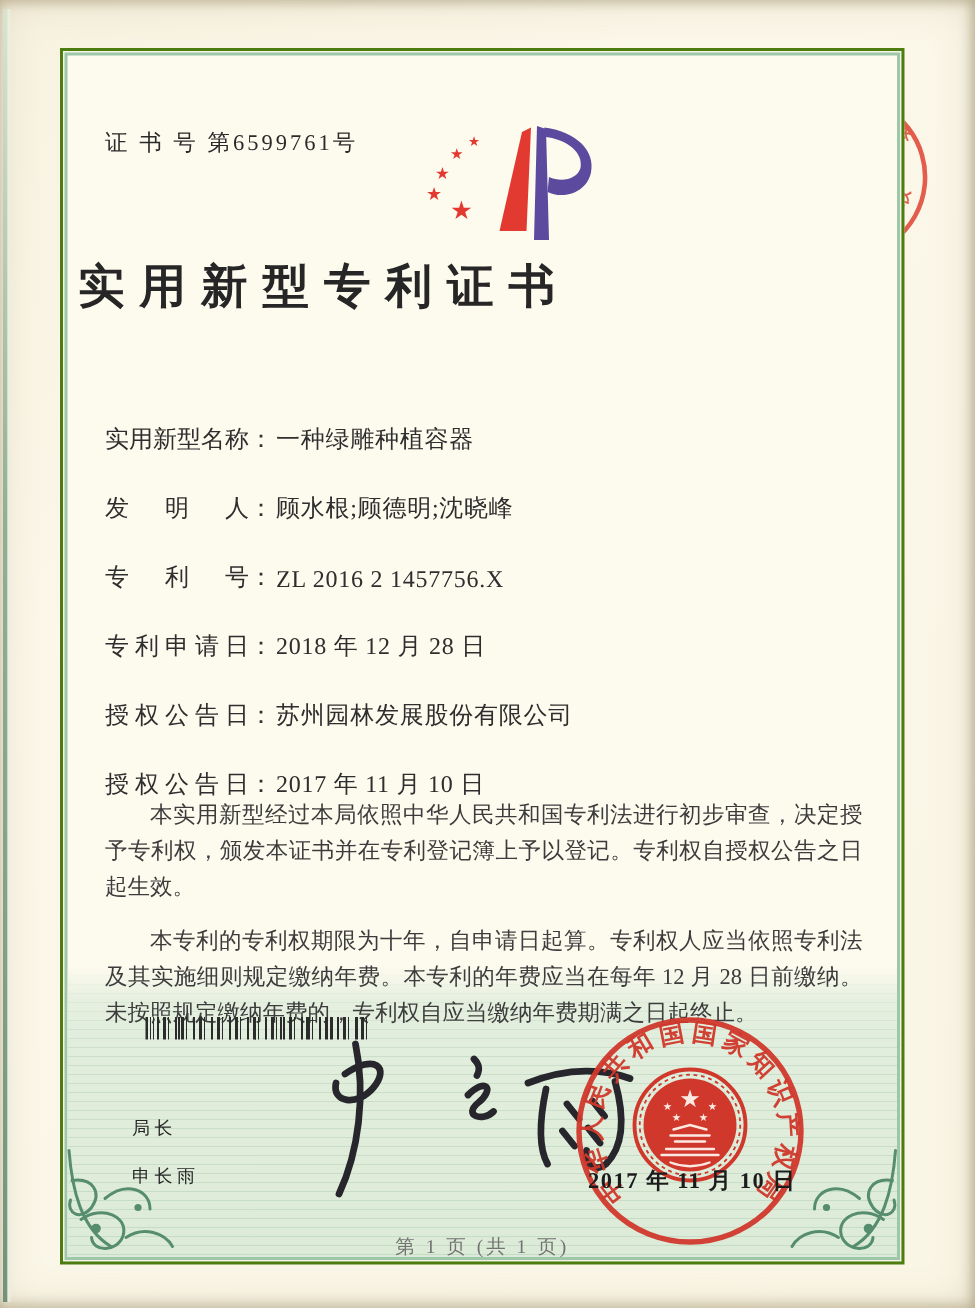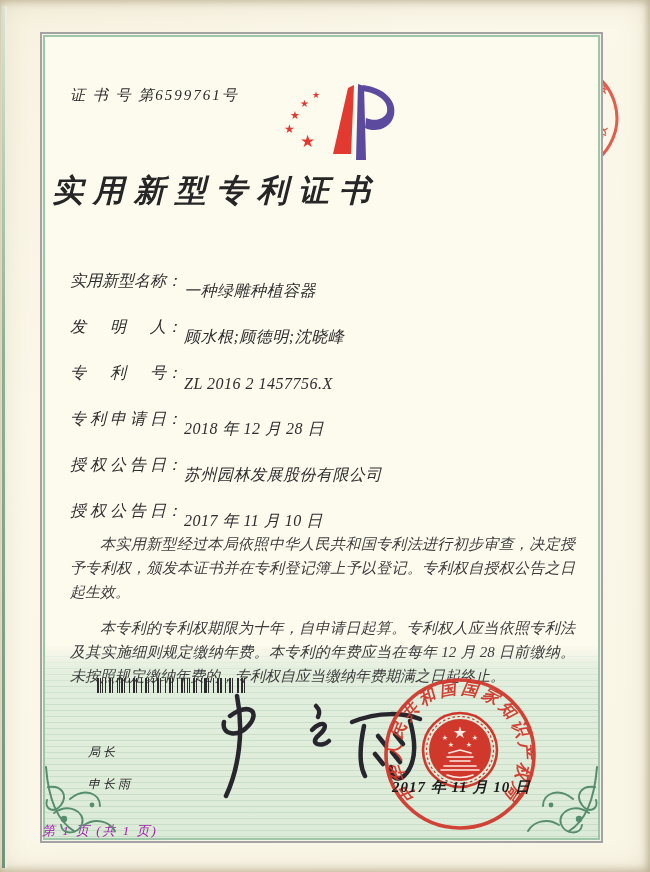--- a/index.html
+++ b/index.html
@@ -9,24 +9,23 @@
     position:absolute; inset:0;
     background:linear-gradient(135deg,#f7f2e0 0%, #fbf7e9 30%, #faf6e6 100%);
     box-shadow: inset 0 0 28px rgba(140,120,70,.20), inset -4px 0 7px rgba(120,100,60,.22), inset 0 -4px 7px rgba(120,100,60,.18), inset 0 4px 6px rgba(130,110,65,.15);
   }
   .page-edge { position:absolute; left:2px; top:6px; bottom:4px; width:3px;
     background:linear-gradient(#d8e4d2, #7aa184 40%, #567f67); opacity:.8; }
   .page-edge-hl { position:absolute; left:5px; top:6px; bottom:4px; width:2px; background:#eaf0de; opacity:.8; }
 
   .frame {
     position:absolute; left:40px; top:32px; width:563px; height:811px;
-    border:2px solid #a3a3a3;
+    border:2px solid #4d7c0f;
     box-shadow: inset 0 0 0 1px #f6f4e6, inset 0 0 0 3px #9ec7a9;
     background:#fdfaee;
-    font-style:italic;
   }
   .green-zone {
     position:absolute; left:3px; right:3px; bottom:3px; top:610px;
     background:linear-gradient(180deg, rgba(228,239,223,0) 0%, rgba(226,238,221,.85) 12%, #e2eedd 22%, #dcebd7 100%);
   }
   .green-zone::after {
     content:""; position:absolute; inset:0;
     background:repeating-linear-gradient(180deg, rgba(122,170,136,.22) 0 1px, rgba(0,0,0,0) 1px 6px);
     mask-image:linear-gradient(180deg, transparent 0, #000 60px);
     -webkit-mask-image:linear-gradient(180deg, transparent 0, #000 60px);
@@ -34,42 +33,42 @@
 
   .cert-no { position:absolute; left:28px; top:52px; font-size:15px; letter-spacing:2px; color:#2a2a2a; }
 
   .logo { position:absolute; left:240px; top:46px; width:116px; height:86px; }
   .logo .star { position:absolute; color:#e23a30; line-height:1; font-family:"DejaVu Sans",sans-serif; }
 
   .title { position:absolute; left:0; right:0; top:136px; text-align:left;
     font-size:31px; font-weight:bold; letter-spacing:10px; text-indent:10px; color:#262626; }
 
   .fields { position:absolute; left:28px; right:24px; top:224px; font-size:16px; color:#2e2e2e; }
-  .frow { height:46px; display:flex; align-items:center; }
+  .frow { height:46px; display:flex; align-items:flex-end; }
   .flabel { display:inline-block; width:6em; text-align:justify; text-align-last:justify; }
   .fcolon { display:inline-block; margin-right:2px; }
   .fvalue { letter-spacing:.5px;margin-top:21px; }
 
   .bodytext { position:absolute; left:28px; right:26px; top:486px; font-size:15px; line-height:24px;
     color:#3c3c3c; text-align:justify; }
   .bodytext p { text-indent:2em;margin-top:12px; }
 
   .barcode { position:absolute; left:55px; top:644px; width:148px; height:15px;
     background:
       repeating-linear-gradient(90deg,#2b2b2b 0 2px, transparent 2px 3px, #2b2b2b 3px 4px, transparent 4px 8px, #2b2b2b 8px 9px, transparent 9px 12px),
       repeating-linear-gradient(90deg, transparent 0 5px, #2b2b2b 5px 6px, transparent 6px 17px);
   }
 
   .signer { position:absolute; left:46px; top:702px; font-size:12px; color:#262626; line-height:32px; letter-spacing:3px; }
   .signature { position:absolute; left:150px; top:656px; }
 
   .seal { position:absolute; left:338px; top:640px; }
   .issue-date { position:absolute; left:350px; top:744px; font-size:15px; font-weight:bold; color:#1c1c1c; letter-spacing:1px; z-index:5; }
 
-  .footer { position:absolute; left:0; right:0; top:788px; font-size:13px; color:#a21caf; letter-spacing:2px; }
+  .footer { position:absolute; left:0; right:0; top:788px; text-align:center; font-size:13px; color:#737373; letter-spacing:2px; }
 
   .tax-stamp { position:absolute; left:502px; top:56px; transform:rotate(-16deg); opacity:.92; }
 
   .flourish { position:absolute; z-index:2; }
   .flourish.bl { left:-2px; bottom:-2px; }
   .flourish.br { right:-2px; bottom:-2px; transform:scaleX(-1); }
 
   svg text { font-family:"DejaVu Sans","Liberation Sans",sans-serif; }
 </style>
 </head>

